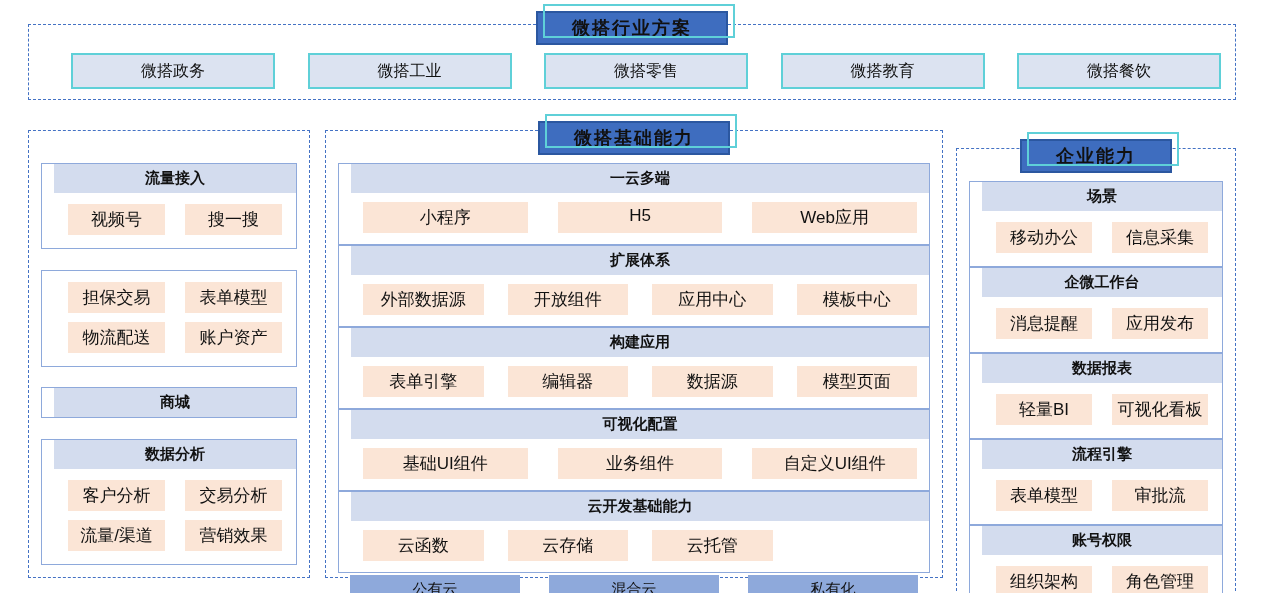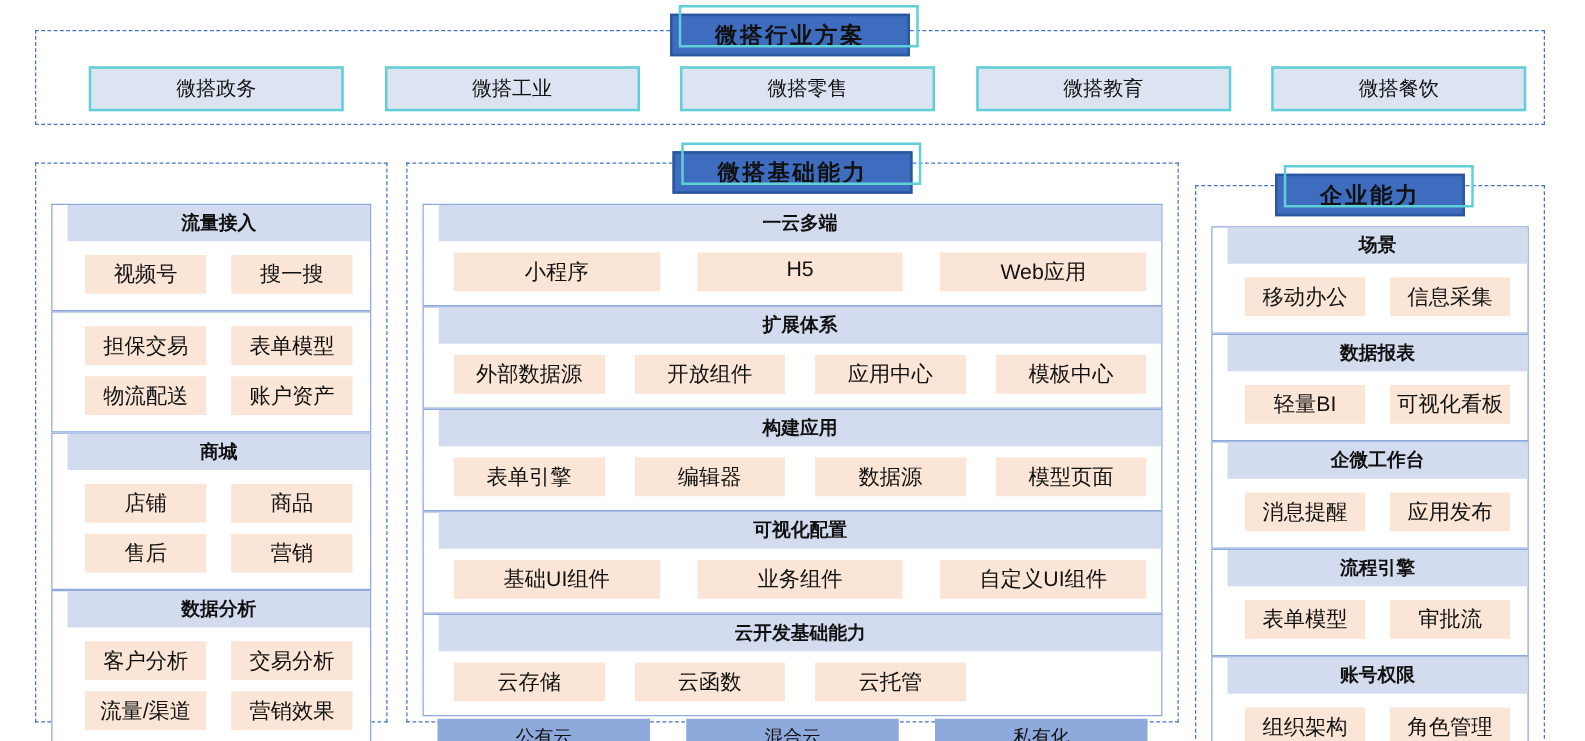--- a/index.html
+++ b/index.html
@@ -117,26 +117,20 @@
         <div class="section">
           <div class="section-items cols-2">
             <div class="item">担保交易</div>
             <div class="item">表单模型</div>
             <div class="item">物流配送</div>
             <div class="item">账户资产</div>
           </div>
         </div>
         <div class="section">
           <div class="section-header">商城</div>
-          <div class="section-items cols-2">
-            <div class="item">店铺</div>
-            <div class="item">商品</div>
-            <div class="item">售后</div>
-            <div class="item">营销</div>
-          </div>
         </div>
         <div class="section">
           <div class="section-header">数据分析</div>
           <div class="section-items cols-2">
             <div class="item">客户分析</div>
             <div class="item">交易分析</div>
             <div class="item">流量/渠道</div>
             <div class="item">营销效果</div>
           </div>
         </div>
@@ -178,22 +172,22 @@
           <div class="section-header">可视化配置</div>
           <div class="section-items cols-3">
             <div class="item">基础UI组件</div>
             <div class="item">业务组件</div>
             <div class="item">自定义UI组件</div>
           </div>
         </div>
         <div class="section">
           <div class="section-header">云开发基础能力</div>
           <div class="section-items cols-4">
+            <div class="item">云函数</div>
             <div class="item">云存储</div>
-            <div class="item">云函数</div>
             <div class="item">云托管</div>
           </div>
         </div>
         <div class="deploy-row">
           <div class="deploy-bar">公有云</div>
           <div class="deploy-bar">混合云</div>
           <div class="deploy-bar">私有化</div>
         </div>
       </div>
   </div>
@@ -204,34 +198,34 @@
     </div>
     <div class="col-body">
         <div class="section">
           <div class="section-header">场景</div>
           <div class="section-items cols-2">
             <div class="item">移动办公</div>
             <div class="item">信息采集</div>
           </div>
         </div>
         <div class="section">
+          <div class="section-header">企微工作台</div>
+          <div class="section-items cols-2">
+            <div class="item">消息提醒</div>
+            <div class="item">应用发布</div>
+          </div>
+        </div>
+        <div class="section">
           <div class="section-header">数据报表</div>
           <div class="section-items cols-2">
             <div class="item">轻量BI</div>
             <div class="item">可视化看板</div>
           </div>
         </div>
         <div class="section">
-          <div class="section-header">企微工作台</div>
-          <div class="section-items cols-2">
-            <div class="item">消息提醒</div>
-            <div class="item">应用发布</div>
-          </div>
-        </div>
-        <div class="section">
           <div class="section-header">流程引擎</div>
           <div class="section-items cols-2">
             <div class="item">表单模型</div>
             <div class="item">审批流</div>
           </div>
         </div>
         <div class="section">
           <div class="section-header">账号权限</div>
           <div class="section-items cols-2">
             <div class="item">组织架构</div>

